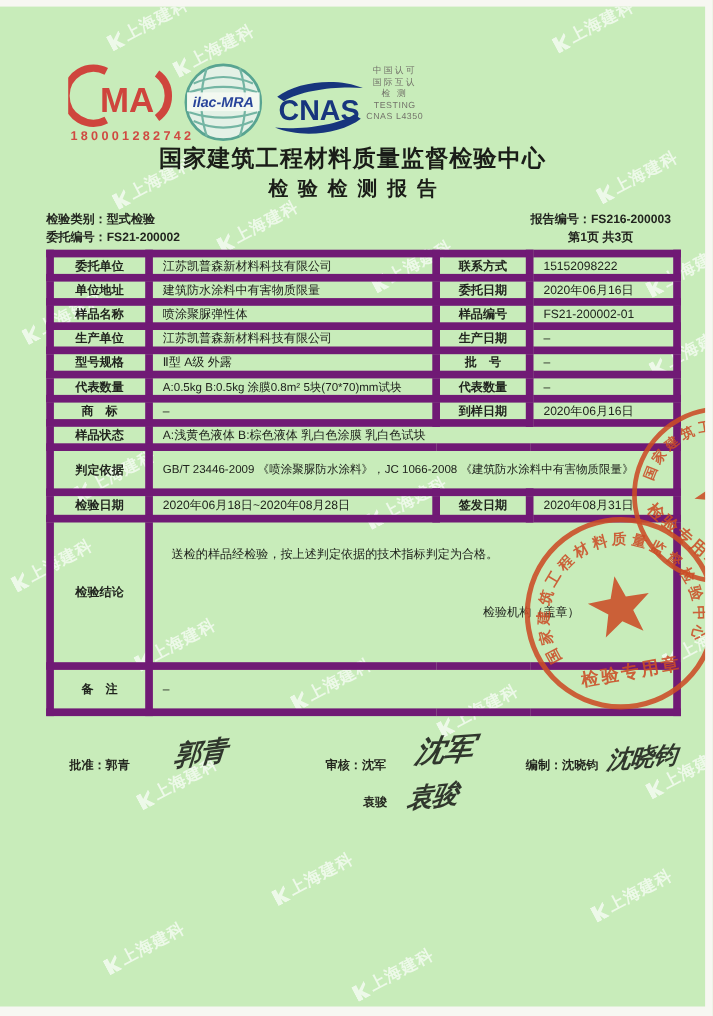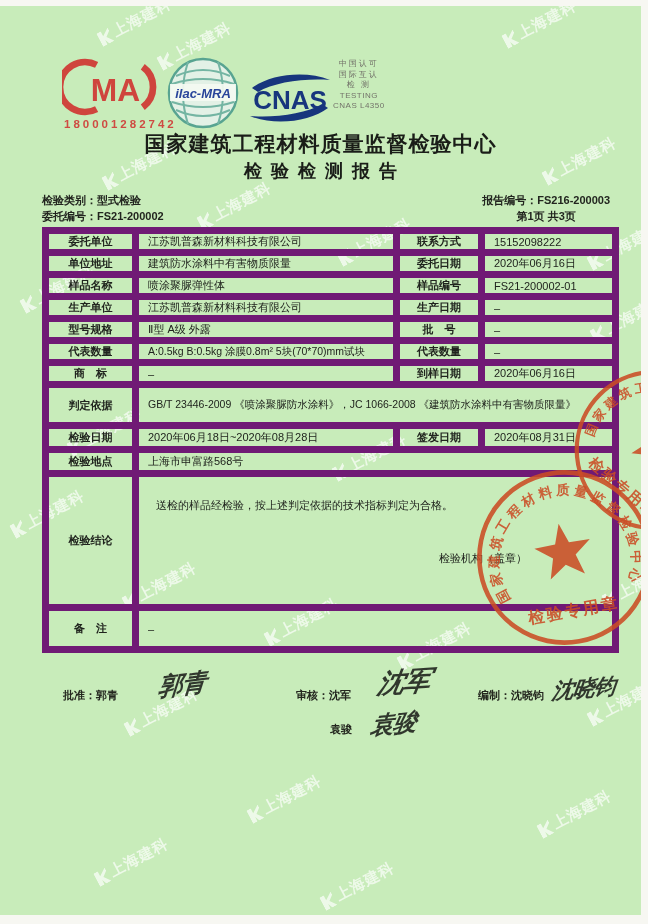--- a/index.html
+++ b/index.html
@@ -261,33 +261,33 @@
       <td class="val small">A:0.5kg B:0.5kg 涂膜0.8m² 5块(70*70)mm试块</td>
       <td class="lab">代表数量</td>
       <td class="val">–</td>
     </tr>
     <tr class="r21">
       <td class="lab">商　标</td>
       <td class="val">–</td>
       <td class="lab">到样日期</td>
       <td class="val">2020年06月16日</td>
     </tr>
+    <tr class="r21">
+      <td class="lab">样品状态</td>
+      <td class="val" colspan="3">A:浅黄色液体 B:棕色液体 乳白色涂膜 乳白色试块</td>
+    </tr>
     <tr class="r41">
       <td class="lab">判定依据</td>
       <td class="val small" colspan="3">GB/T 23446-2009 《喷涂聚脲防水涂料》，JC 1066-2008 《建筑防水涂料中有害物质限量》</td>
     </tr>
     <tr class="r24">
       <td class="lab">检验日期</td>
       <td class="val">2020年06月18日~2020年08月28日</td>
       <td class="lab">签发日期</td>
       <td class="val">2020年08月31日</td>
-    </tr>
-    <tr class="r24">
-      <td class="lab">检验地点</td>
-      <td class="val" colspan="3">上海市申富路568号</td>
     </tr>
     <tr class="r134">
       <td class="lab">检验结论</td>
       <td class="val concl" colspan="3">
         <div class="concl-text">送检的样品经检验，按上述判定依据的技术指标判定为合格。</div>
         <div class="agency">检验机构（盖章）</div>
       </td>
     </tr>
     <tr class="r42">
       <td class="lab">备　注</td>

